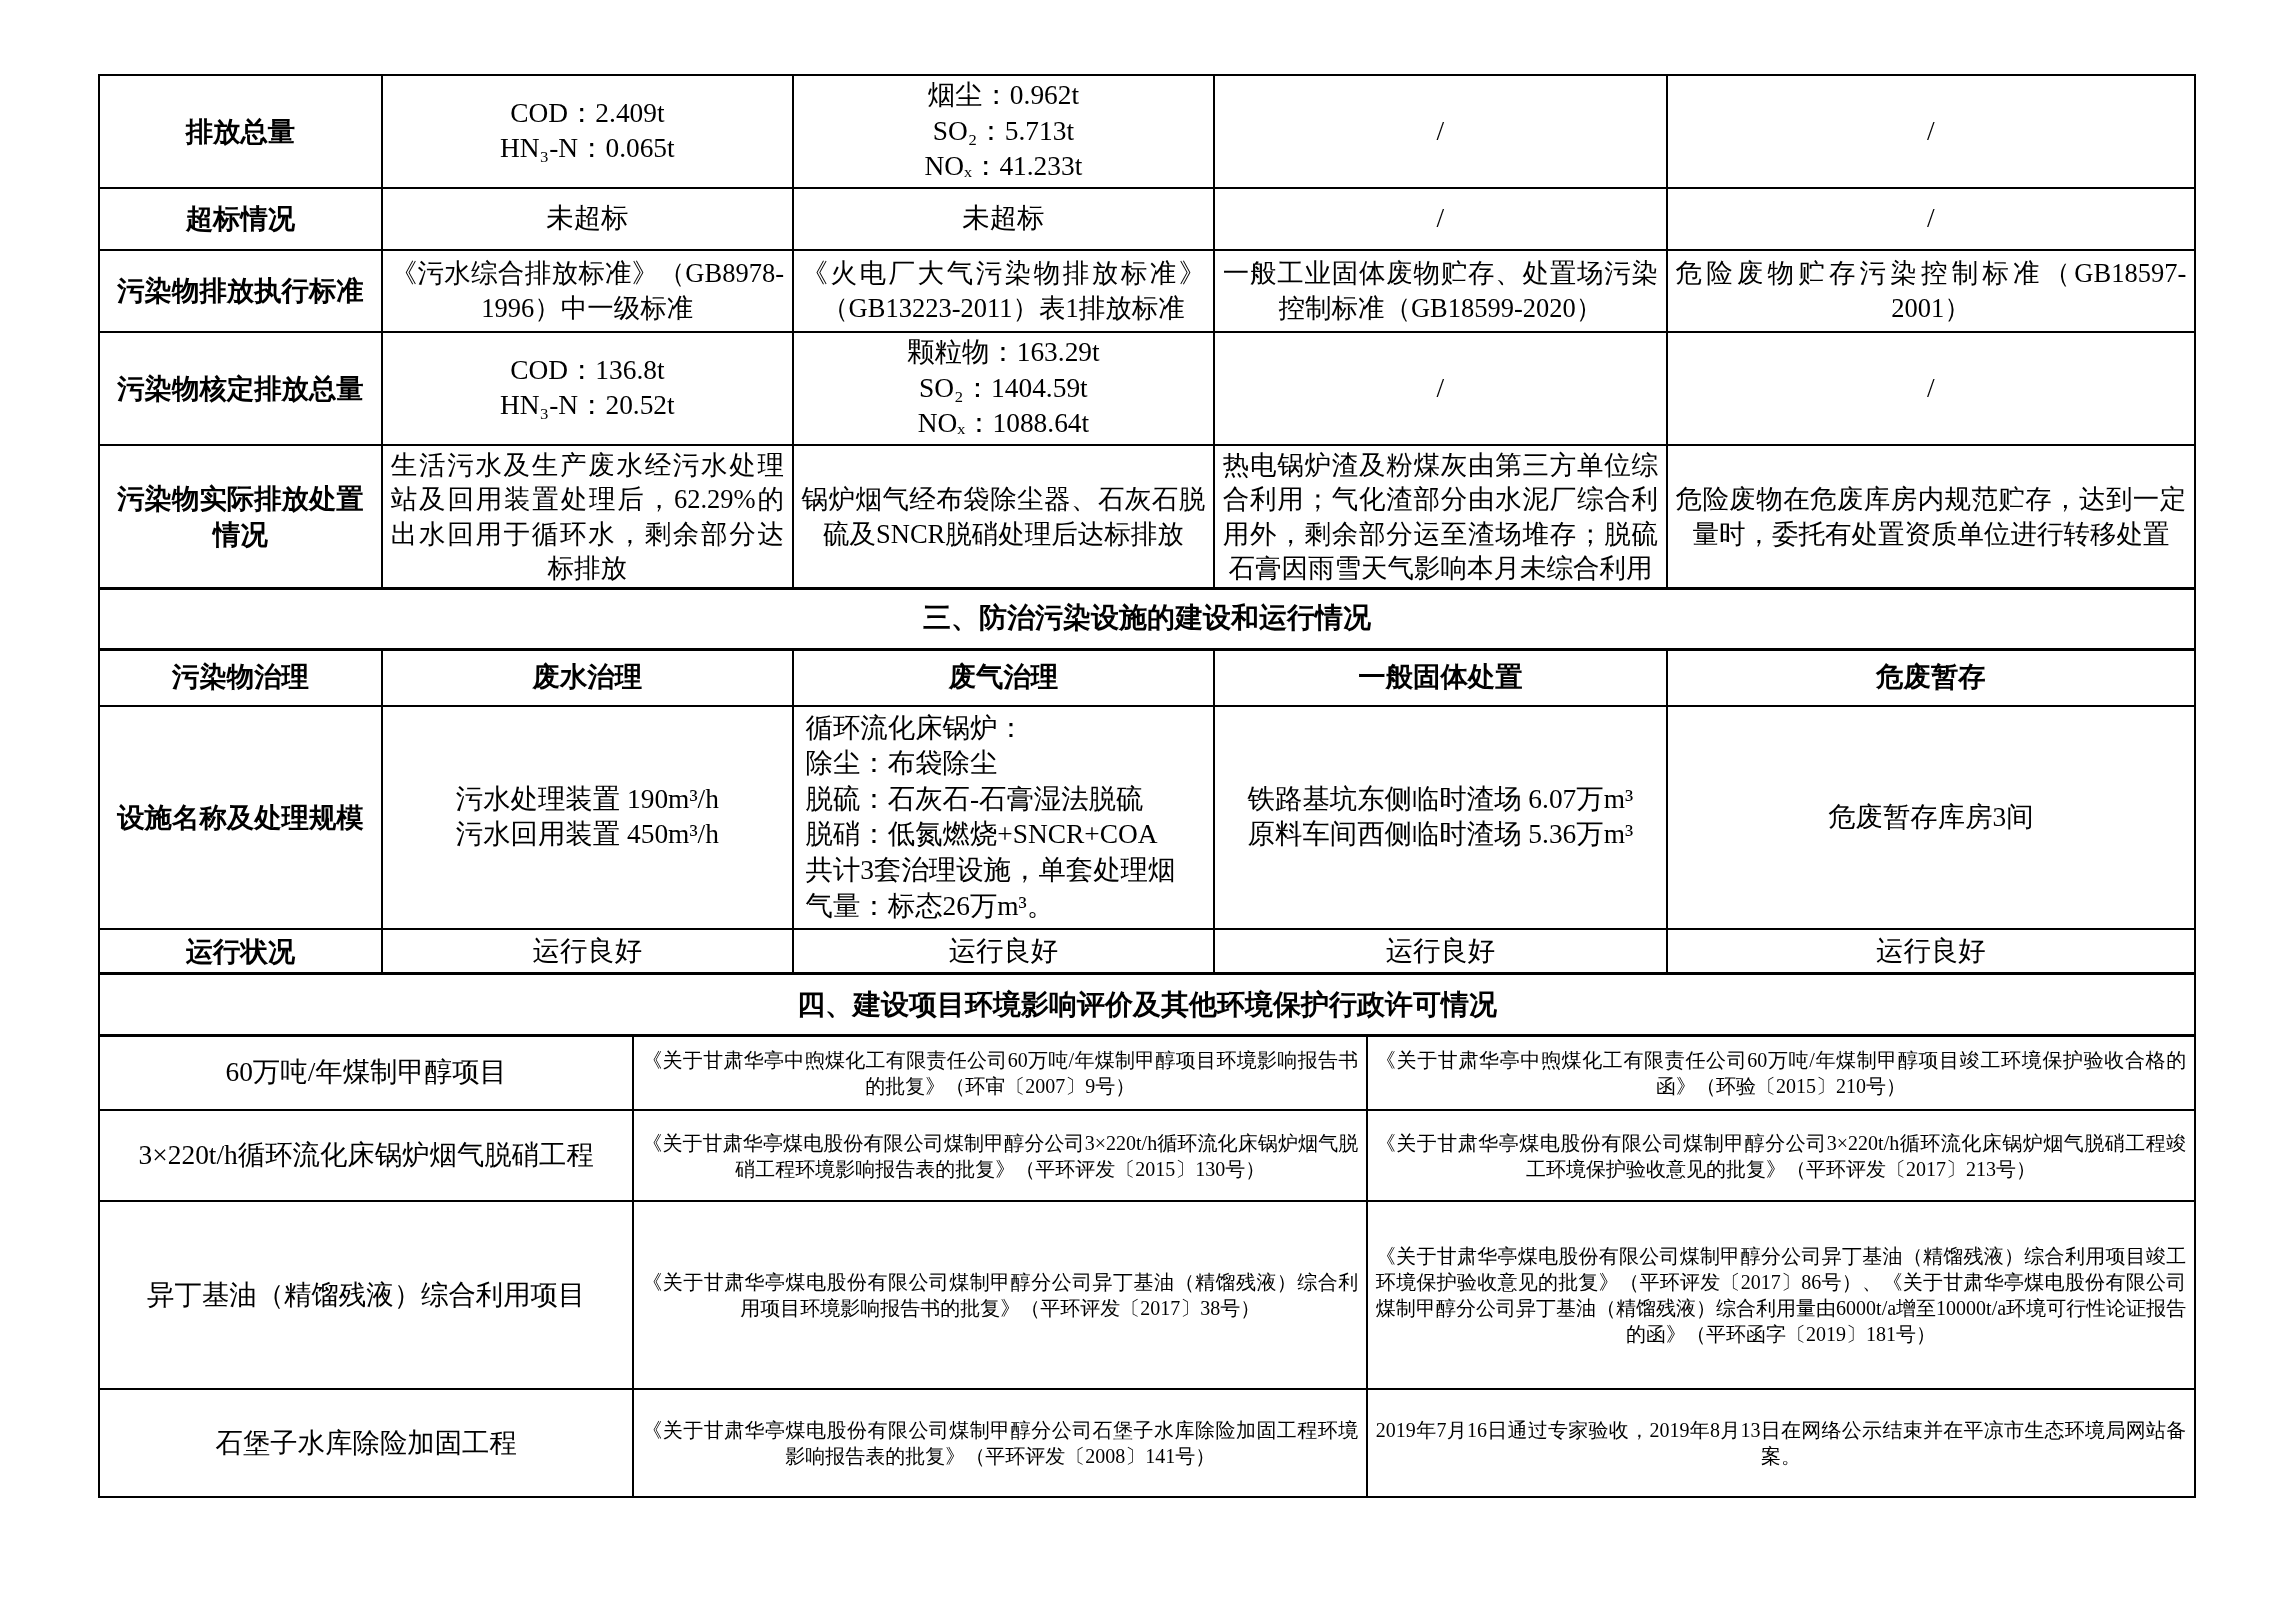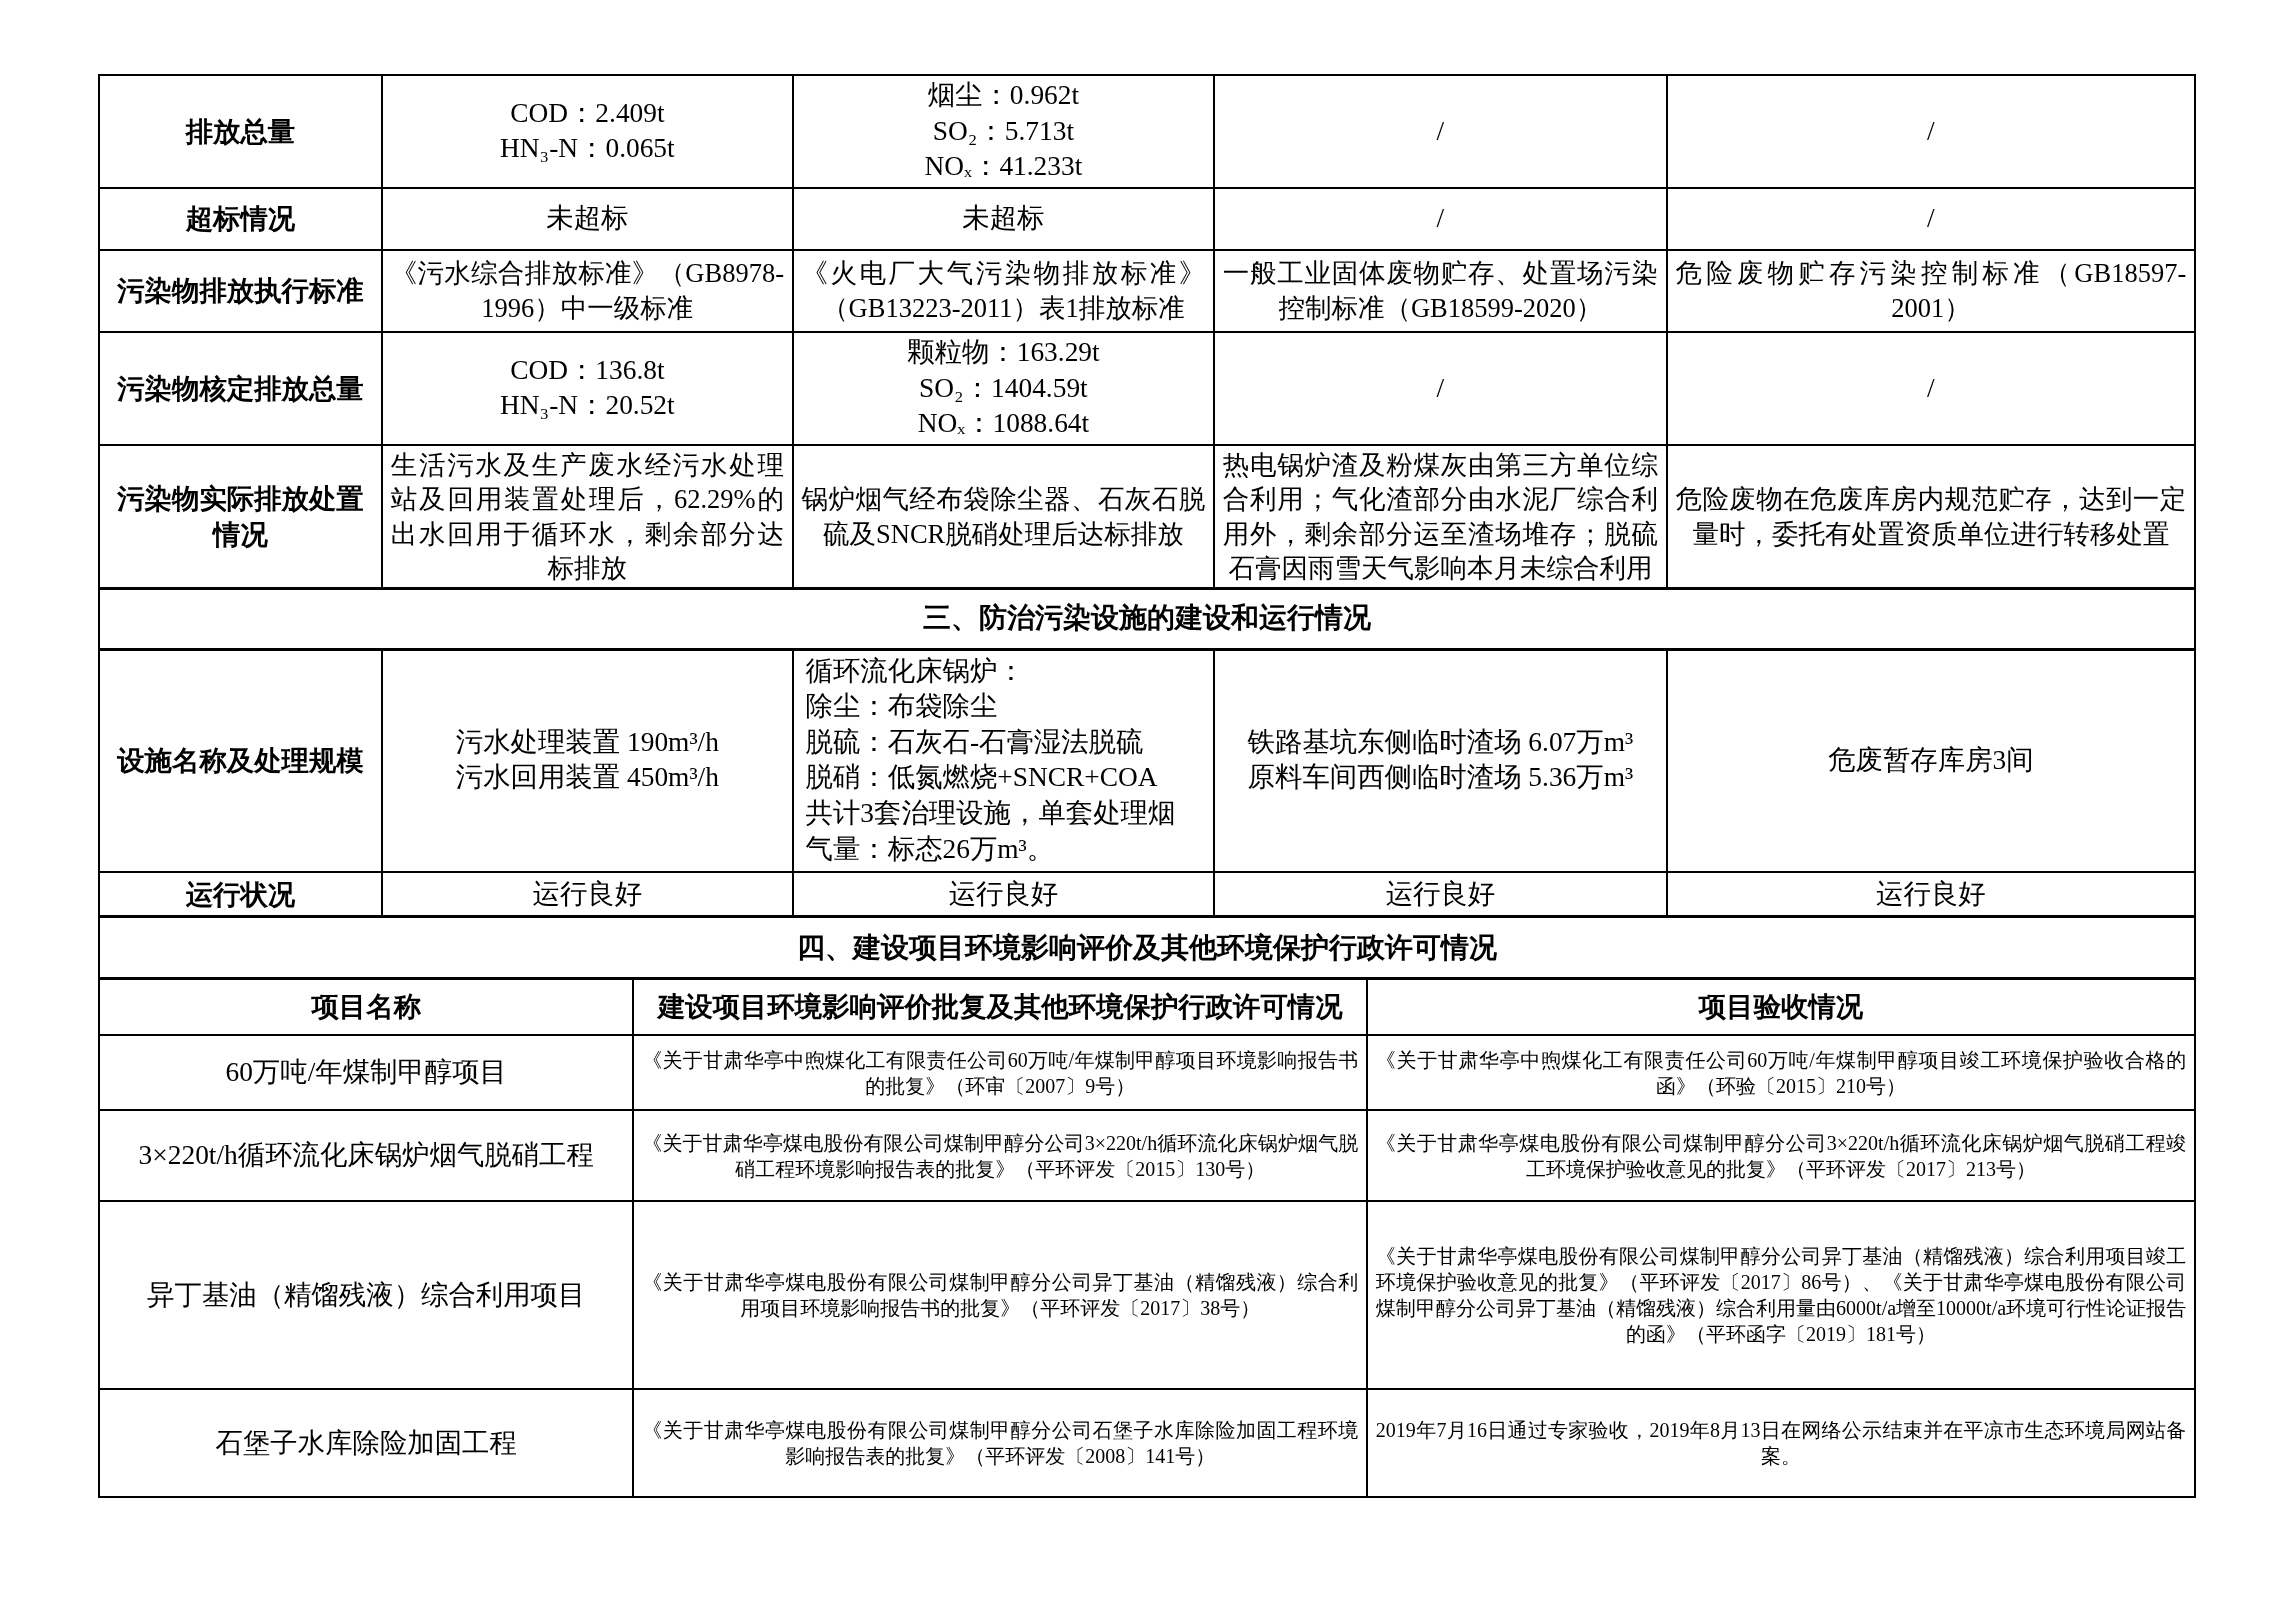--- a/index.html
+++ b/index.html
@@ -119,20 +119,27 @@
 
   <table>
     <colgroup>
       <col style="width:13.5%">
         <col style="width:19.6%">
         <col style="width:20.1%">
         <col style="width:21.6%">
         <col style="width:25.2%">
     </colgroup>
     <tbody>
+        <tr style="height:57px">
+      <td class="hdr">污染物治理</td>
+      <td class="hdr">废水治理</td>
+      <td class="hdr">废气治理</td>
+      <td class="hdr">一般固体处置</td>
+      <td class="hdr">危废暂存</td>
+    </tr>
     <tr style="height:220px">
       <td class="lbl">设施名称及处理规模</td>
       <td>污水处理装置 190m³/h
 污水回用装置 450m³/h</td>
       <td class="leftlist">循环流化床锅炉：
 除尘：布袋除尘
 脱硫：石灰石-石膏湿法脱硫
 脱硝：低氮燃烧+SNCR+COA
 共计3套治理设施，单套处理烟气量：标态26万m³。</td>
       <td>铁路基坑东侧临时渣场 6.07万m³
@@ -157,25 +164,20 @@
   </tbody>
     </table>
 
   <table>
     <colgroup>
       <col style="width:25.5%">
         <col style="width:35%">
         <col style="width:39.5%">
     </colgroup>
     <tbody>
-        <tr style="height:57px">
-      <td class="hdr">项目名称</td>
-      <td class="hdr">建设项目环境影响评价批复及其他环境保护行政许可情况</td>
-      <td class="hdr">项目验收情况</td>
-    </tr>
     <tr style="height:75px">
       <td>60万吨/年煤制甲醇项目</td>
       <td class="para small">《关于甘肃华亭中煦煤化工有限责任公司60万吨/年煤制甲醇项目环境影响报告书的批复》（环审〔2007〕9号）</td>
       <td class="para small">《关于甘肃华亭中煦煤化工有限责任公司60万吨/年煤制甲醇项目竣工环境保护验收合格的函》（环验〔2015〕210号）</td>
     </tr>
     <tr style="height:91px">
       <td>3×220t/h循环流化床锅炉烟气脱硝工程</td>
       <td class="para small">《关于甘肃华亭煤电股份有限公司煤制甲醇分公司3×220t/h循环流化床锅炉烟气脱硝工程环境影响报告表的批复》（平环评发〔2015〕130号）</td>
       <td class="para small">《关于甘肃华亭煤电股份有限公司煤制甲醇分公司3×220t/h循环流化床锅炉烟气脱硝工程竣工环境保护验收意见的批复》（平环评发〔2017〕213号）</td>
     </tr>

